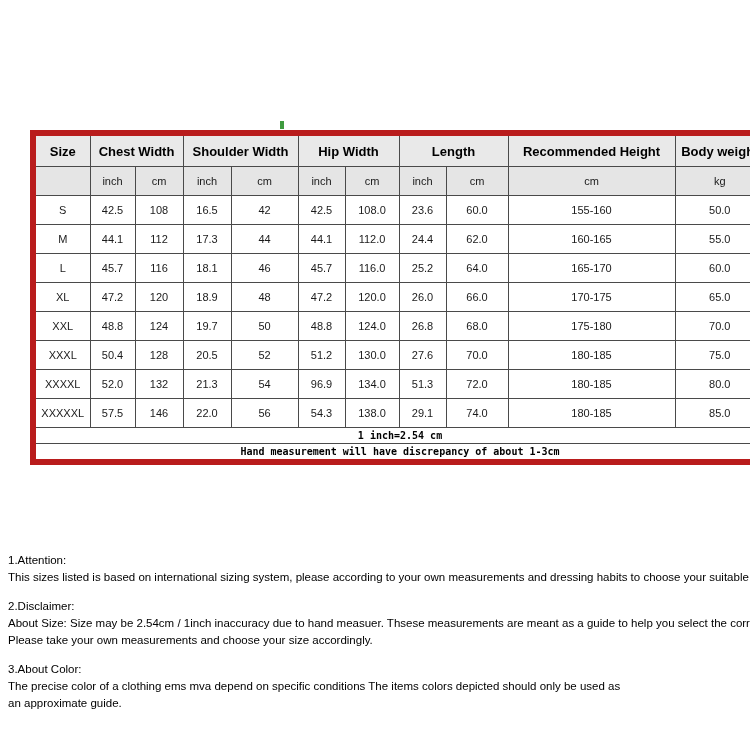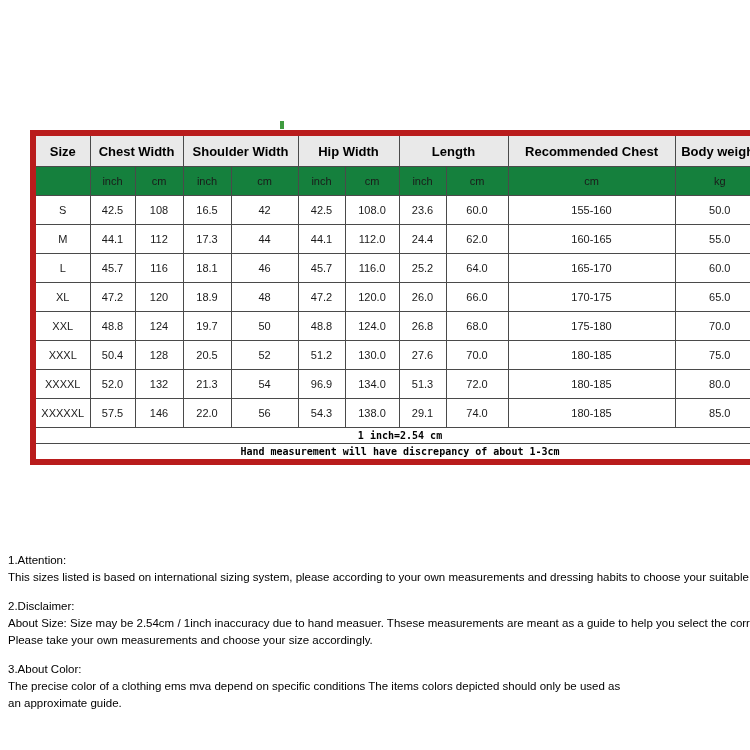--- a/index.html
+++ b/index.html
@@ -16,21 +16,21 @@
     margin-left:22px;
   }
   table.size-chart th,table.size-chart td{
     border:1px solid #4a4a4a;text-align:center;vertical-align:middle;
     padding:0;overflow:hidden;white-space:nowrap;
   }
   tr.group-header th{
     height:30px;background:#e9e9e9;font-size:13px;font-weight:bold;color:#000;
   }
   tr.unit-header th{
-    height:28px;background:#15803d;font-size:11px;font-weight:normal;color:#1a1a1a;
+    height:28px;background:#e5e5e5;font-size:11px;font-weight:normal;color:#1a1a1a;
   }
   tbody td{height:28px;font-size:11px;color:#1a1a1a;background:#ffffff;}
   tfoot td{
     height:15px;font-family:"DejaVu Sans Mono",monospace;font-weight:bold;
     font-size:10px;color:#000;background:#ffffff;
   }
   
   col.c-size{width:57px;}  col.c-chest-in{width:45px;} col.c-chest-cm{width:48px;}
   col.c-sh-in{width:48px;} col.c-sh-cm{width:67px;}   col.c-hip-in{width:47px;}
   col.c-hip-cm{width:54px;}col.c-len-in{width:47px;}  col.c-len-cm{width:62px;}
@@ -62,21 +62,21 @@
       <col class="c-height">
         <col class="c-weight">
     </colgroup>
     <thead>
       <tr class="group-header">
         <th>Size</th>
         <th colspan="2">Chest Width</th>
         <th colspan="2">Shoulder Width</th>
         <th colspan="2">Hip Width</th>
         <th colspan="2">Length</th>
-        <th>Recommended Chest</th>
+        <th>Recommended Height</th>
         <th>Body weight</th>
       </tr>
       <tr class="unit-header">
         <th></th>
         <th>inch</th>
         <th>cm</th>
         <th>inch</th>
         <th>cm</th>
         <th>inch</th>
         <th>cm</th>

